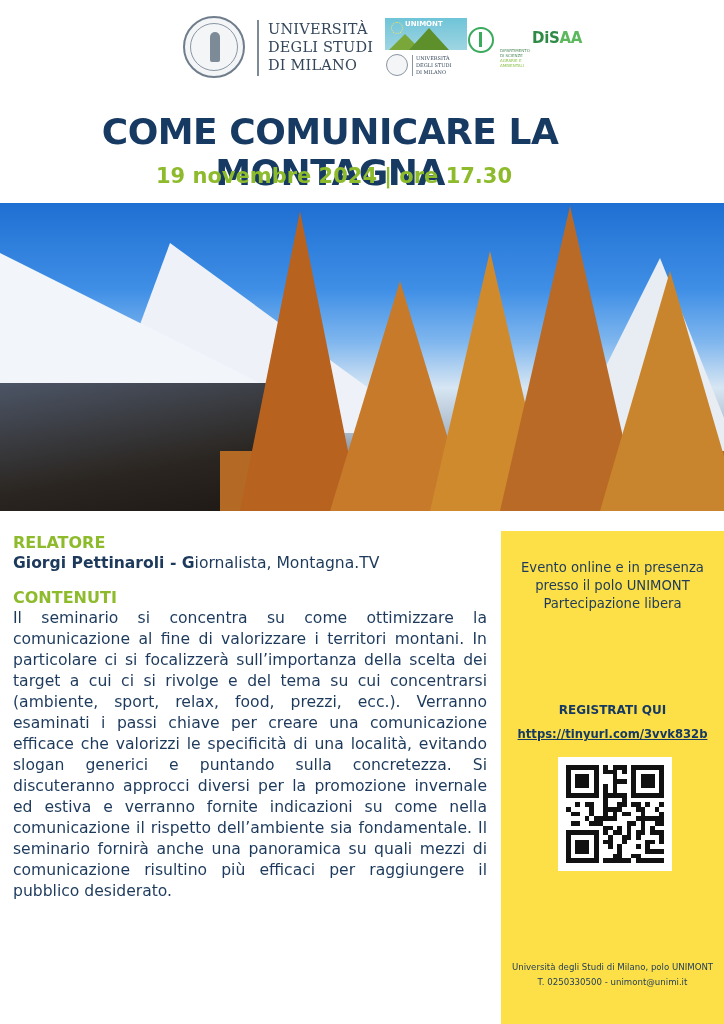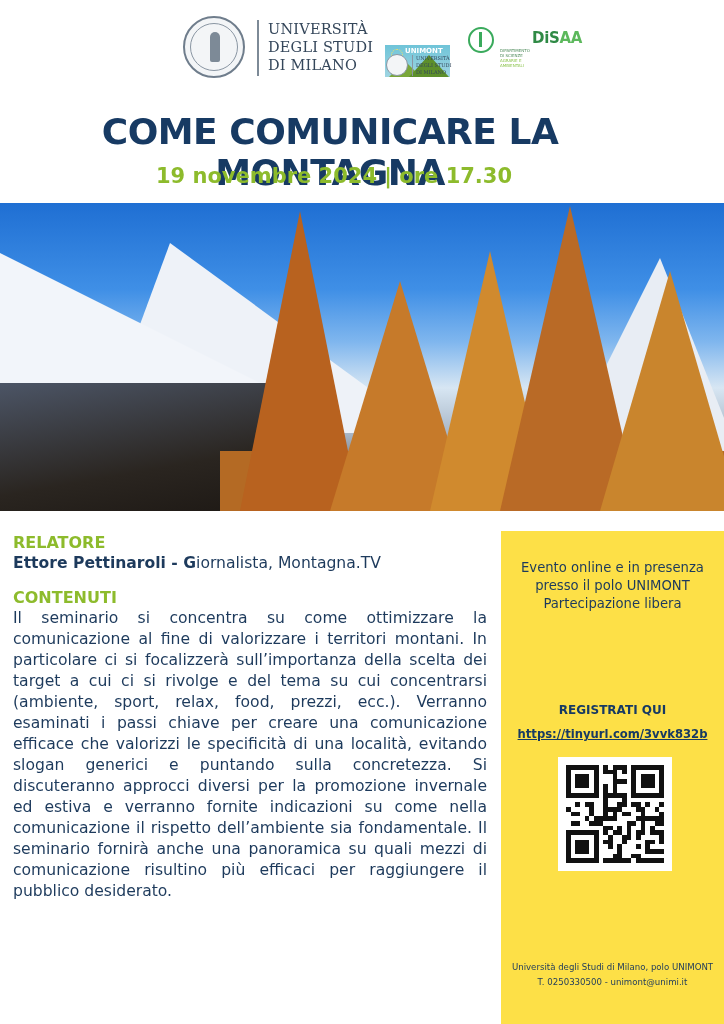--- a/index.html
+++ b/index.html
@@ -11,22 +11,22 @@
   .seal { position: absolute; left: 183px; top: 2px; width: 62px; height: 62px; border-radius: 50%;
           border: 2px solid #6f7d8c; background: #f3f5f7; }
   .seal::before { content: ""; position: absolute; inset: 5px; border-radius: 50%; border: 1px solid #8a96a3; }
   .seal::after { content: ""; position: absolute; left: 25px; top: 14px; width: 10px; height: 30px;
                  background: #7d8a97; border-radius: 5px 5px 2px 2px; }
   .unimi-divider { position: absolute; left: 257px; top: 6px; width: 2px; height: 56px; background: #7d8a97; }
   .unimi-name { position: absolute; left: 268px; top: 6px; font-family: "DejaVu Serif", serif;
                 font-size: 14.5px; line-height: 18px; color: #34465a; letter-spacing: 0.2px; }
   .unimi-name div { white-space: nowrap; }
 
-  .unimont { position: absolute; left: 385px; top: 4px; width: 65px; height: 32px;
-             background: linear-gradient(#6fc4d8, #9fd5e2); overflow: hidden; margin-top: 27px; }
+  .unimont { position: absolute; left: 385px; top: 4px; width: 82px; height: 32px;
+             background: linear-gradient(#6fc4d8, #9fd5e2); overflow: hidden; }
   .unimont .label { position: absolute; left: 20px; top: 2px; font-size: 7px; font-weight: bold; color: #fff; }
   .unimont .mt1 { position: absolute; left: 4px; bottom: 0; width: 0; height: 0;
                   border-left: 16px solid transparent; border-right: 16px solid transparent; border-bottom: 16px solid #7aa73a; }
   .unimont .mt2 { position: absolute; left: 24px; bottom: 0; width: 0; height: 0;
                   border-left: 20px solid transparent; border-right: 20px solid transparent; border-bottom: 22px solid #5d8f2b; }
   .unimont .dots { position: absolute; left: 6px; top: 4px; width: 12px; height: 12px; border-radius: 50%;
                    border: 1px dotted #ffe35a; }
   .unimont-sub { position: absolute; left: 385px; top: 40px; width: 70px; height: 24px; }
   .mini-seal { position: absolute; left: 1px; top: 0; width: 22px; height: 22px; border-radius: 50%;
                border: 1px solid #8a96a3; background: #f3f5f7; }
@@ -144,21 +144,21 @@
   <div class="tree t3"></div>
   <div class="tree t4"></div>
   <div class="tree t5"></div>
 </div>
 
 <div class="left">
 
   <div class="sec">
     <div class="sec-head">RELATORE</div>
     <div class="sec-body">
-      <b>Ettore Pettinaroli - G</b><span>iornalista, Montagna.TV</span>
+      <b>Giorgi Pettinaroli - G</b><span>iornalista, Montagna.TV</span>
     </div>
   </div>
 
   <div class="sec contenuti">
     <div class="sec-head">CONTENUTI</div>
     <div class="sec-body">Il seminario si concentra su come ottimizzare la comunicazione al fine di valorizzare i territori montani. In particolare ci si focalizzerà sull’importanza della scelta dei target a cui ci si rivolge e del tema su cui concentrarsi (ambiente, sport, relax, food, prezzi, ecc.). Verranno esaminati i passi chiave per creare una comunicazione efficace che valorizzi le specificità di una località, evitando slogan generici e puntando sulla concretezza. Si discuteranno approcci diversi per la promozione invernale ed estiva e verranno fornite indicazioni su come nella comunicazione il rispetto dell’ambiente sia fondamentale. Il seminario fornirà anche una panoramica su quali mezzi di comunicazione risultino più efficaci per raggiungere il pubblico desiderato.</div>
   </div>
 </div>
 
 <div class="panel">

